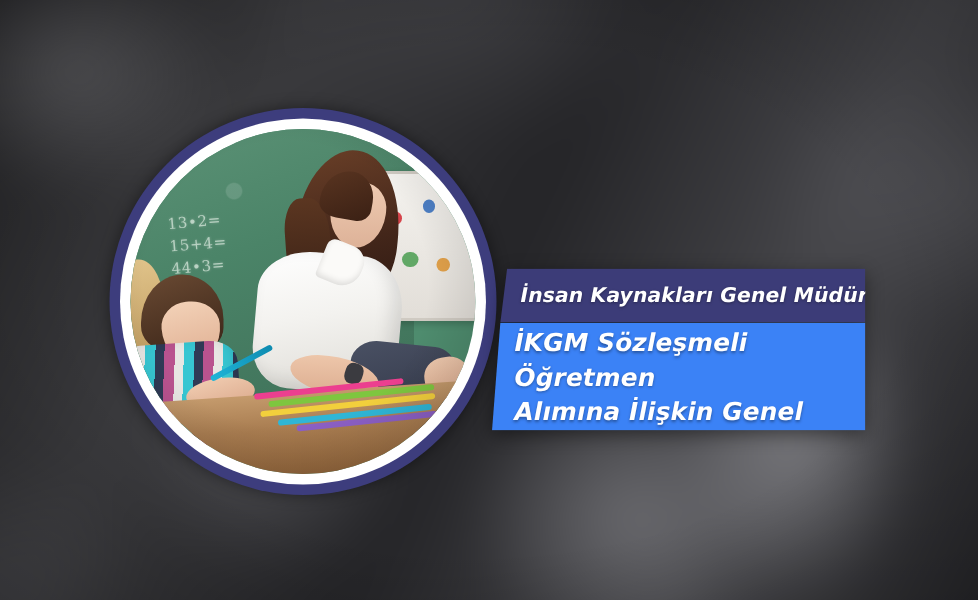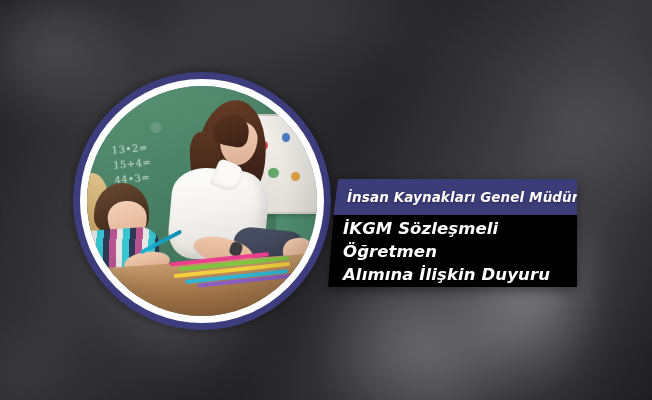--- a/index.html
+++ b/index.html
@@ -196,21 +196,21 @@
   .band{
     position:absolute;left:0;right:0;
     clip-path:polygon(4.8% 0, 100% 0, 100% 100%, 0% 100%);
     display:flex;align-items:center;
   }
   .band-blue{
     top:0;height:36px;background:#3c3c78;
     clip-path:polygon(5.2% 0, 100% 0, 100% 100%, 3.4% 100%);
   }
   .band-red{
-    top:36px;height:72px;background:#000000;
+    top:36px;height:72px;background:#3b82f6;
     clip-path:polygon(3.4% 0, 100% 0, 100% 100%, 1.2% 100%);
   }
   .band-blue .txt{
     color:#ffffff;font-size:13.5px;font-style:italic;font-weight:600;
     padding-left:22px;letter-spacing:.1px;white-space:nowrap;
     text-shadow:0 1px 2px rgba(0,0,0,.35);
   }
   .band-red .txt{
     color:#ffffff;font-size:16.5px;font-style:italic;font-weight:bold;
     padding-left:18px;line-height:23px;letter-spacing:.1px;
@@ -285,18 +285,18 @@
     </div>
   </div>
 
   <div class="banner">
     <div class="band band-blue">
       <span class="txt">İnsan Kaynakları Genel Müdürlüğü</span>
     </div>
     <div class="band band-red">
       <span class="txt">
         <span>İKGM Sözleşmeli Öğretmen</span><br>
-        <span>Alımına İlişkin Duyuru</span>
+        <span>Alımına İlişkin Genel</span>
       </span>
     </div>
   </div>
 
 </div>
 
 </body></html>

